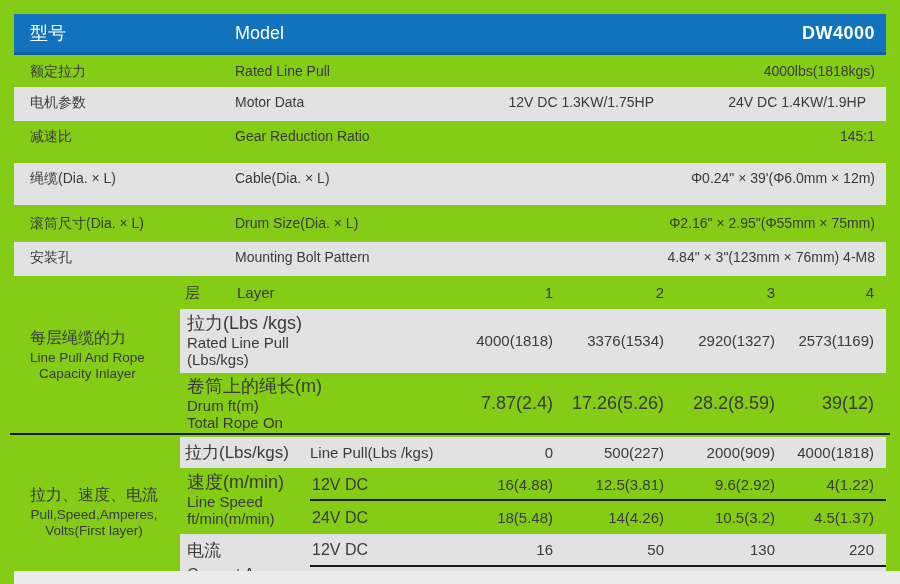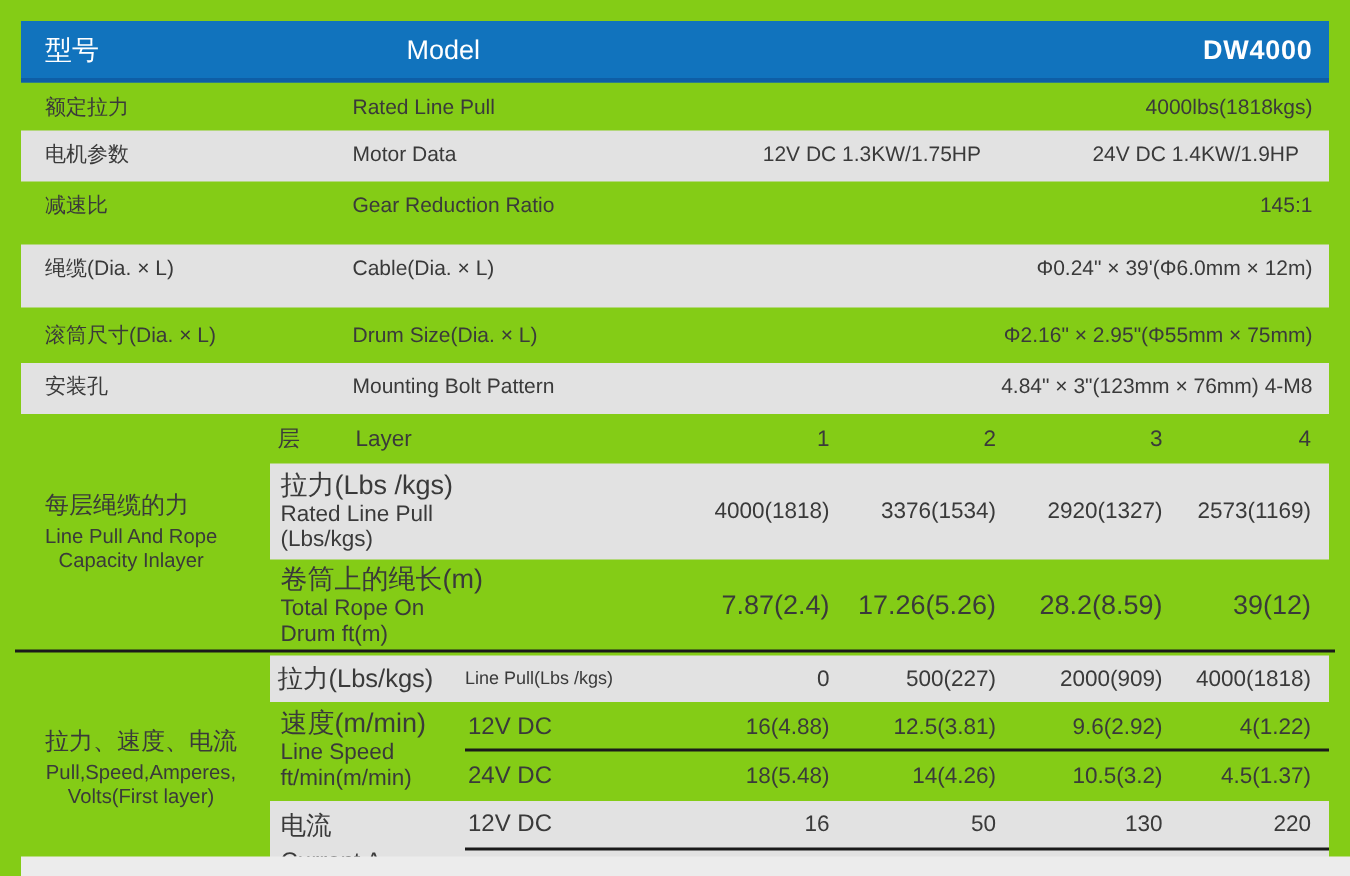--- a/index.html
+++ b/index.html
@@ -9,21 +9,21 @@
     color:#3a3a3a;
     -webkit-font-smoothing:antialiased;
   }
   .page{position:relative;width:900px;height:584px;background:#84cc16;overflow:hidden;}
   .spec-table{position:absolute;left:14px;top:14px;width:872px;}
 
   
   .hdr{position:relative;height:38px;background:#1173BD;border-bottom:3px solid #0E5EA6;color:#fff;}
   .hdr span{position:absolute;line-height:38px;font-size:18px;white-space:nowrap;}
   .h-cn{left:16px;}
-  .h-en{left:221px;margin-left:36px;}
+  .h-en{left:221px;}
   .h-model{right:11px;font-weight:bold;letter-spacing:.5px;}
 
   
   .srow{position:relative;}
   .srow span{position:absolute;white-space:nowrap;font-size:14px;}
   .srow .cn{left:16px;}
   .srow .en{left:221px;}
   .srow .val{right:11px;}
   .h32{height:32px;line-height:32px;}
   .h31{height:34px;line-height:31px;}
@@ -66,21 +66,21 @@
 
   
   .vc1{right:333px;}
   .vc2{right:222px;}
   .vc3{right:111px;}
   .vc4{right:12px;}
 
   
   .lp{top:2px;line-height:31px;font-size:15px;}
   .lp-cn{left:171px;top:2px;line-height:31px;font-size:17px;}
-  .lp-en{left:296px;top:2px;line-height:31px;font-size:12px;}
+  .lp-en{left:296px;top:2px;line-height:31px;font-size:15px;}
   .s12{top:33px;line-height:33px;font-size:15px;}
   .s24{top:66px;line-height:33px;font-size:15px;}
   .c12{top:99px;line-height:32px;font-size:15px;}
   .c24{top:131px;line-height:32px;font-size:15px;}
   .dc{left:298px;font-size:16px;}
   .speed-label{top:36px;}
   .cur-label{top:104px;}
   .cur-label .cjk{font-size:17px;line-height:24px;}
   .cur-label .eng{font-size:16px;line-height:24px;}
 
@@ -156,22 +156,22 @@
         <span class="eng">Rated Line Pull</span>
         <span class="eng">(Lbs/kgs)</span>
       </div>
       <span class="pl vc1">4000(1818)</span>
       <span class="pl vc2">3376(1534)</span>
       <span class="pl vc3">2920(1327)</span>
       <span class="pl vc4">2573(1169)</span>
 
       <div class="lbl-block rope-label">
         <span class="cjk">卷筒上的绳长(m)</span>
+        <span class="eng">Drum ft(m)</span>
         <span class="eng">Total Rope On</span>
-        <span class="eng">Drum ft(m)</span>
       </div>
       <span class="rp vc1">7.87(2.4)</span>
       <span class="rp vc2">17.26(5.26)</span>
       <span class="rp vc3">28.2(8.59)</span>
       <span class="rp vc4">39(12)</span>
     </div>
 
     <div class="div-heavy"></div>
 
     <div class="section sec-bot">

